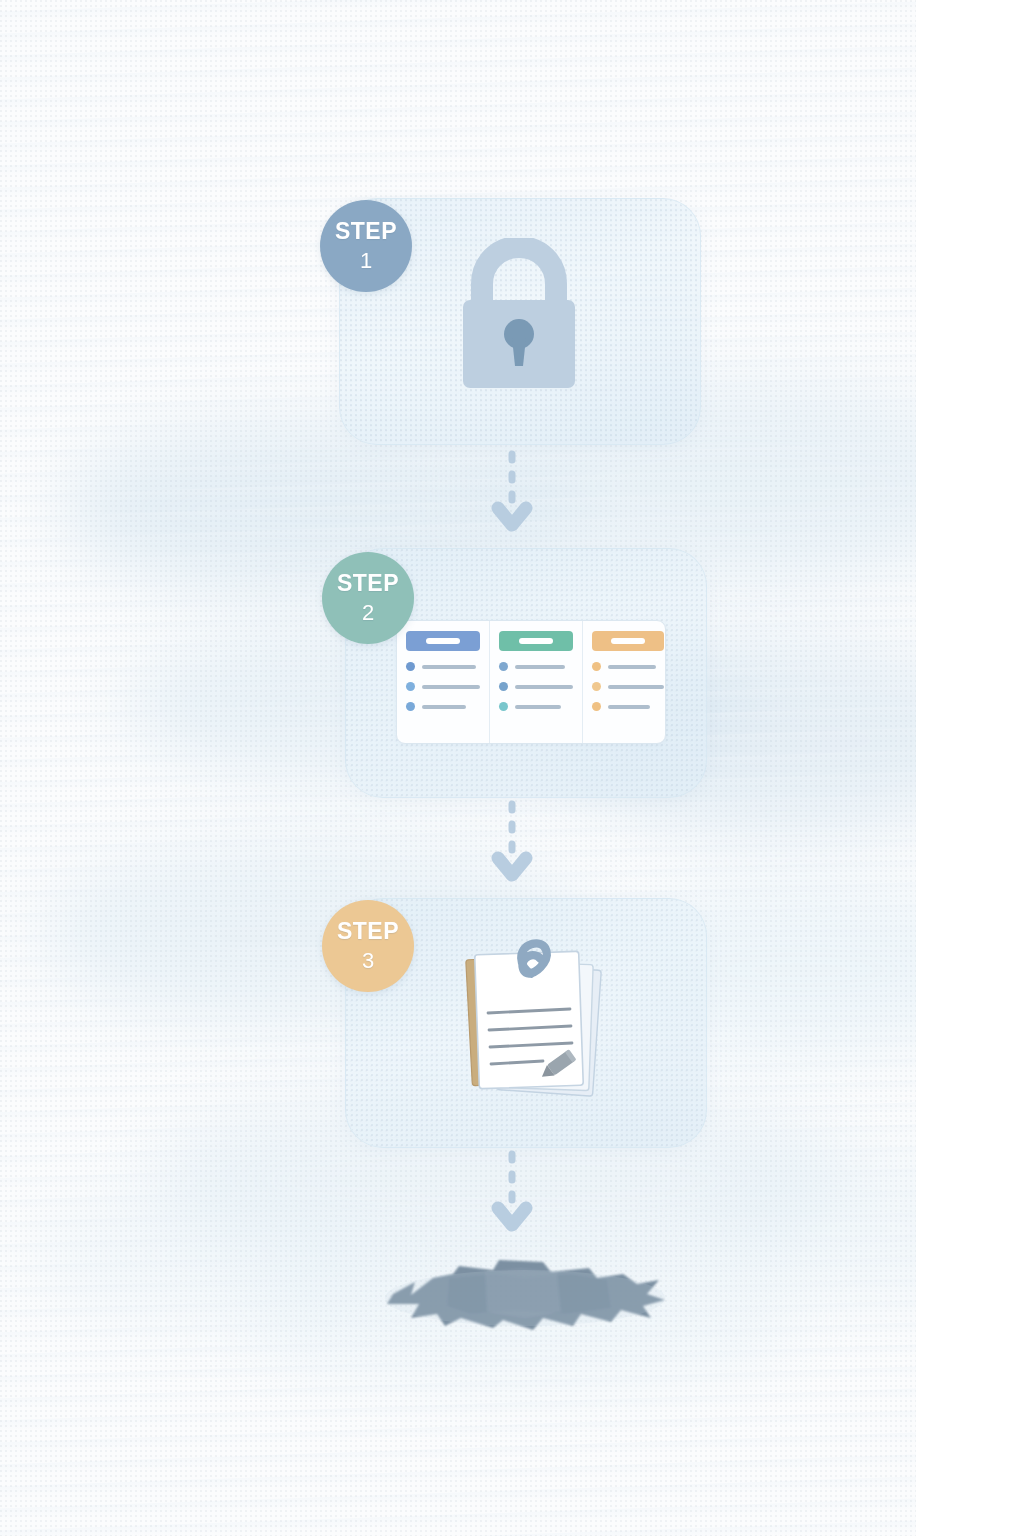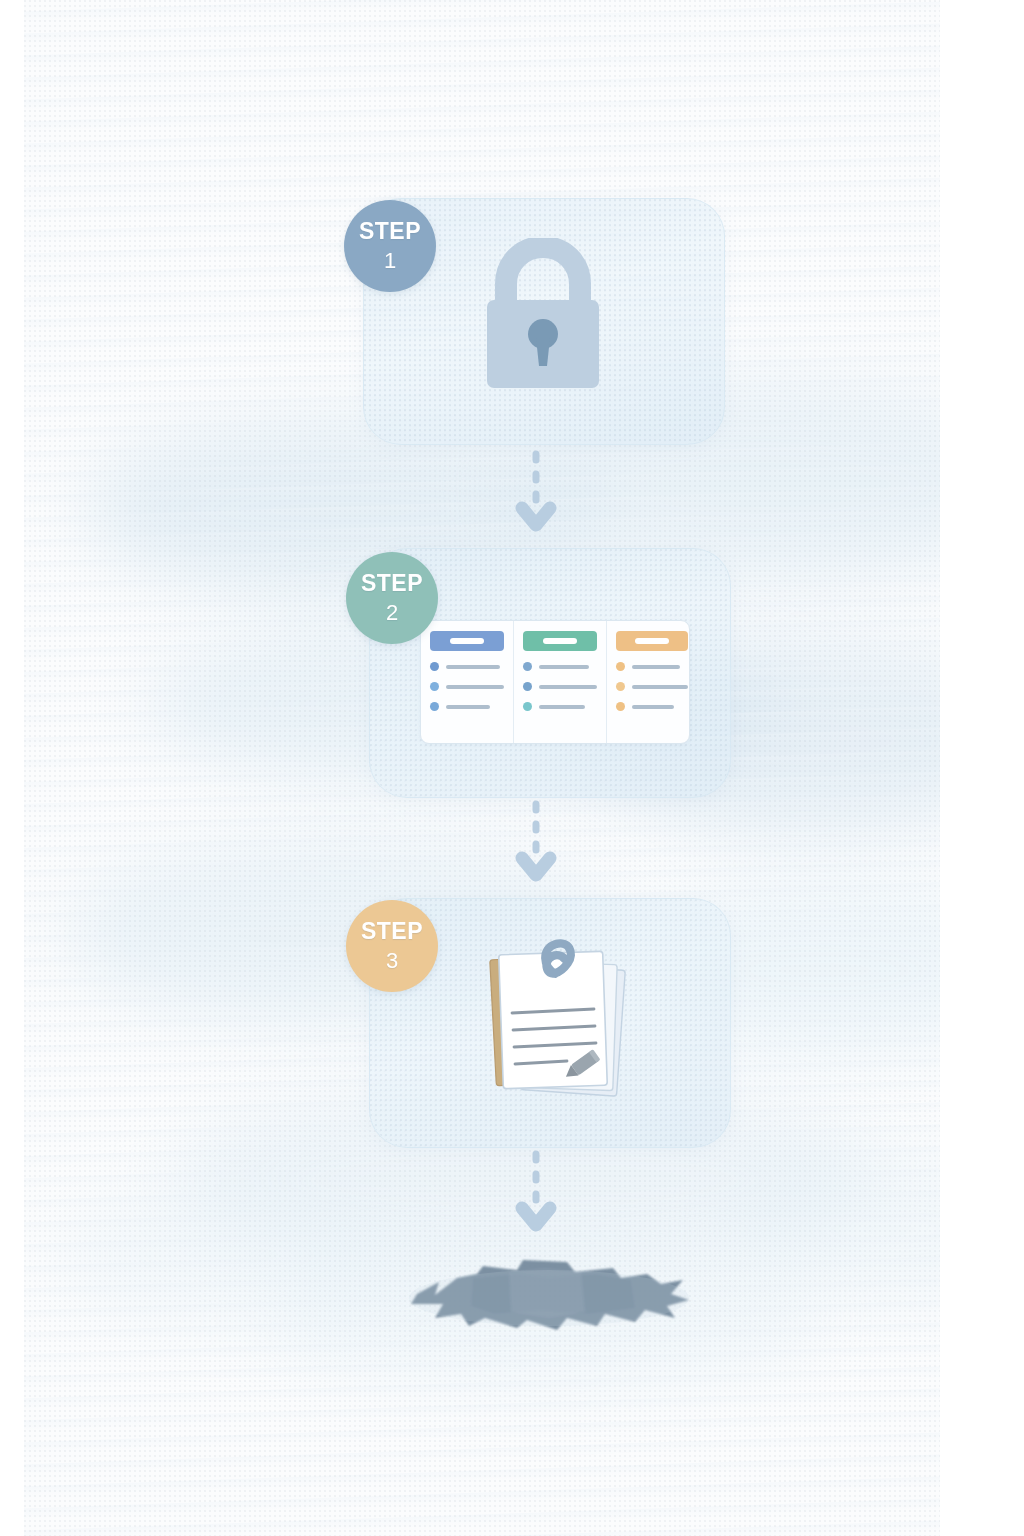--- a/index.html
+++ b/index.html
@@ -10,21 +10,20 @@
     overflow: hidden;
     font-family: "Liberation Sans", sans-serif;
   }
 
   #canvas {
     position: relative;
     width: 916px;
     height: 1536px;
     background: #fbfcfd;
     overflow: hidden;
-    margin-left: 24px;
   }
 
   
   .wash-layer {
     position: absolute;
     inset: 0;
     pointer-events: none;
   }
   .wash {
     position: absolute;

